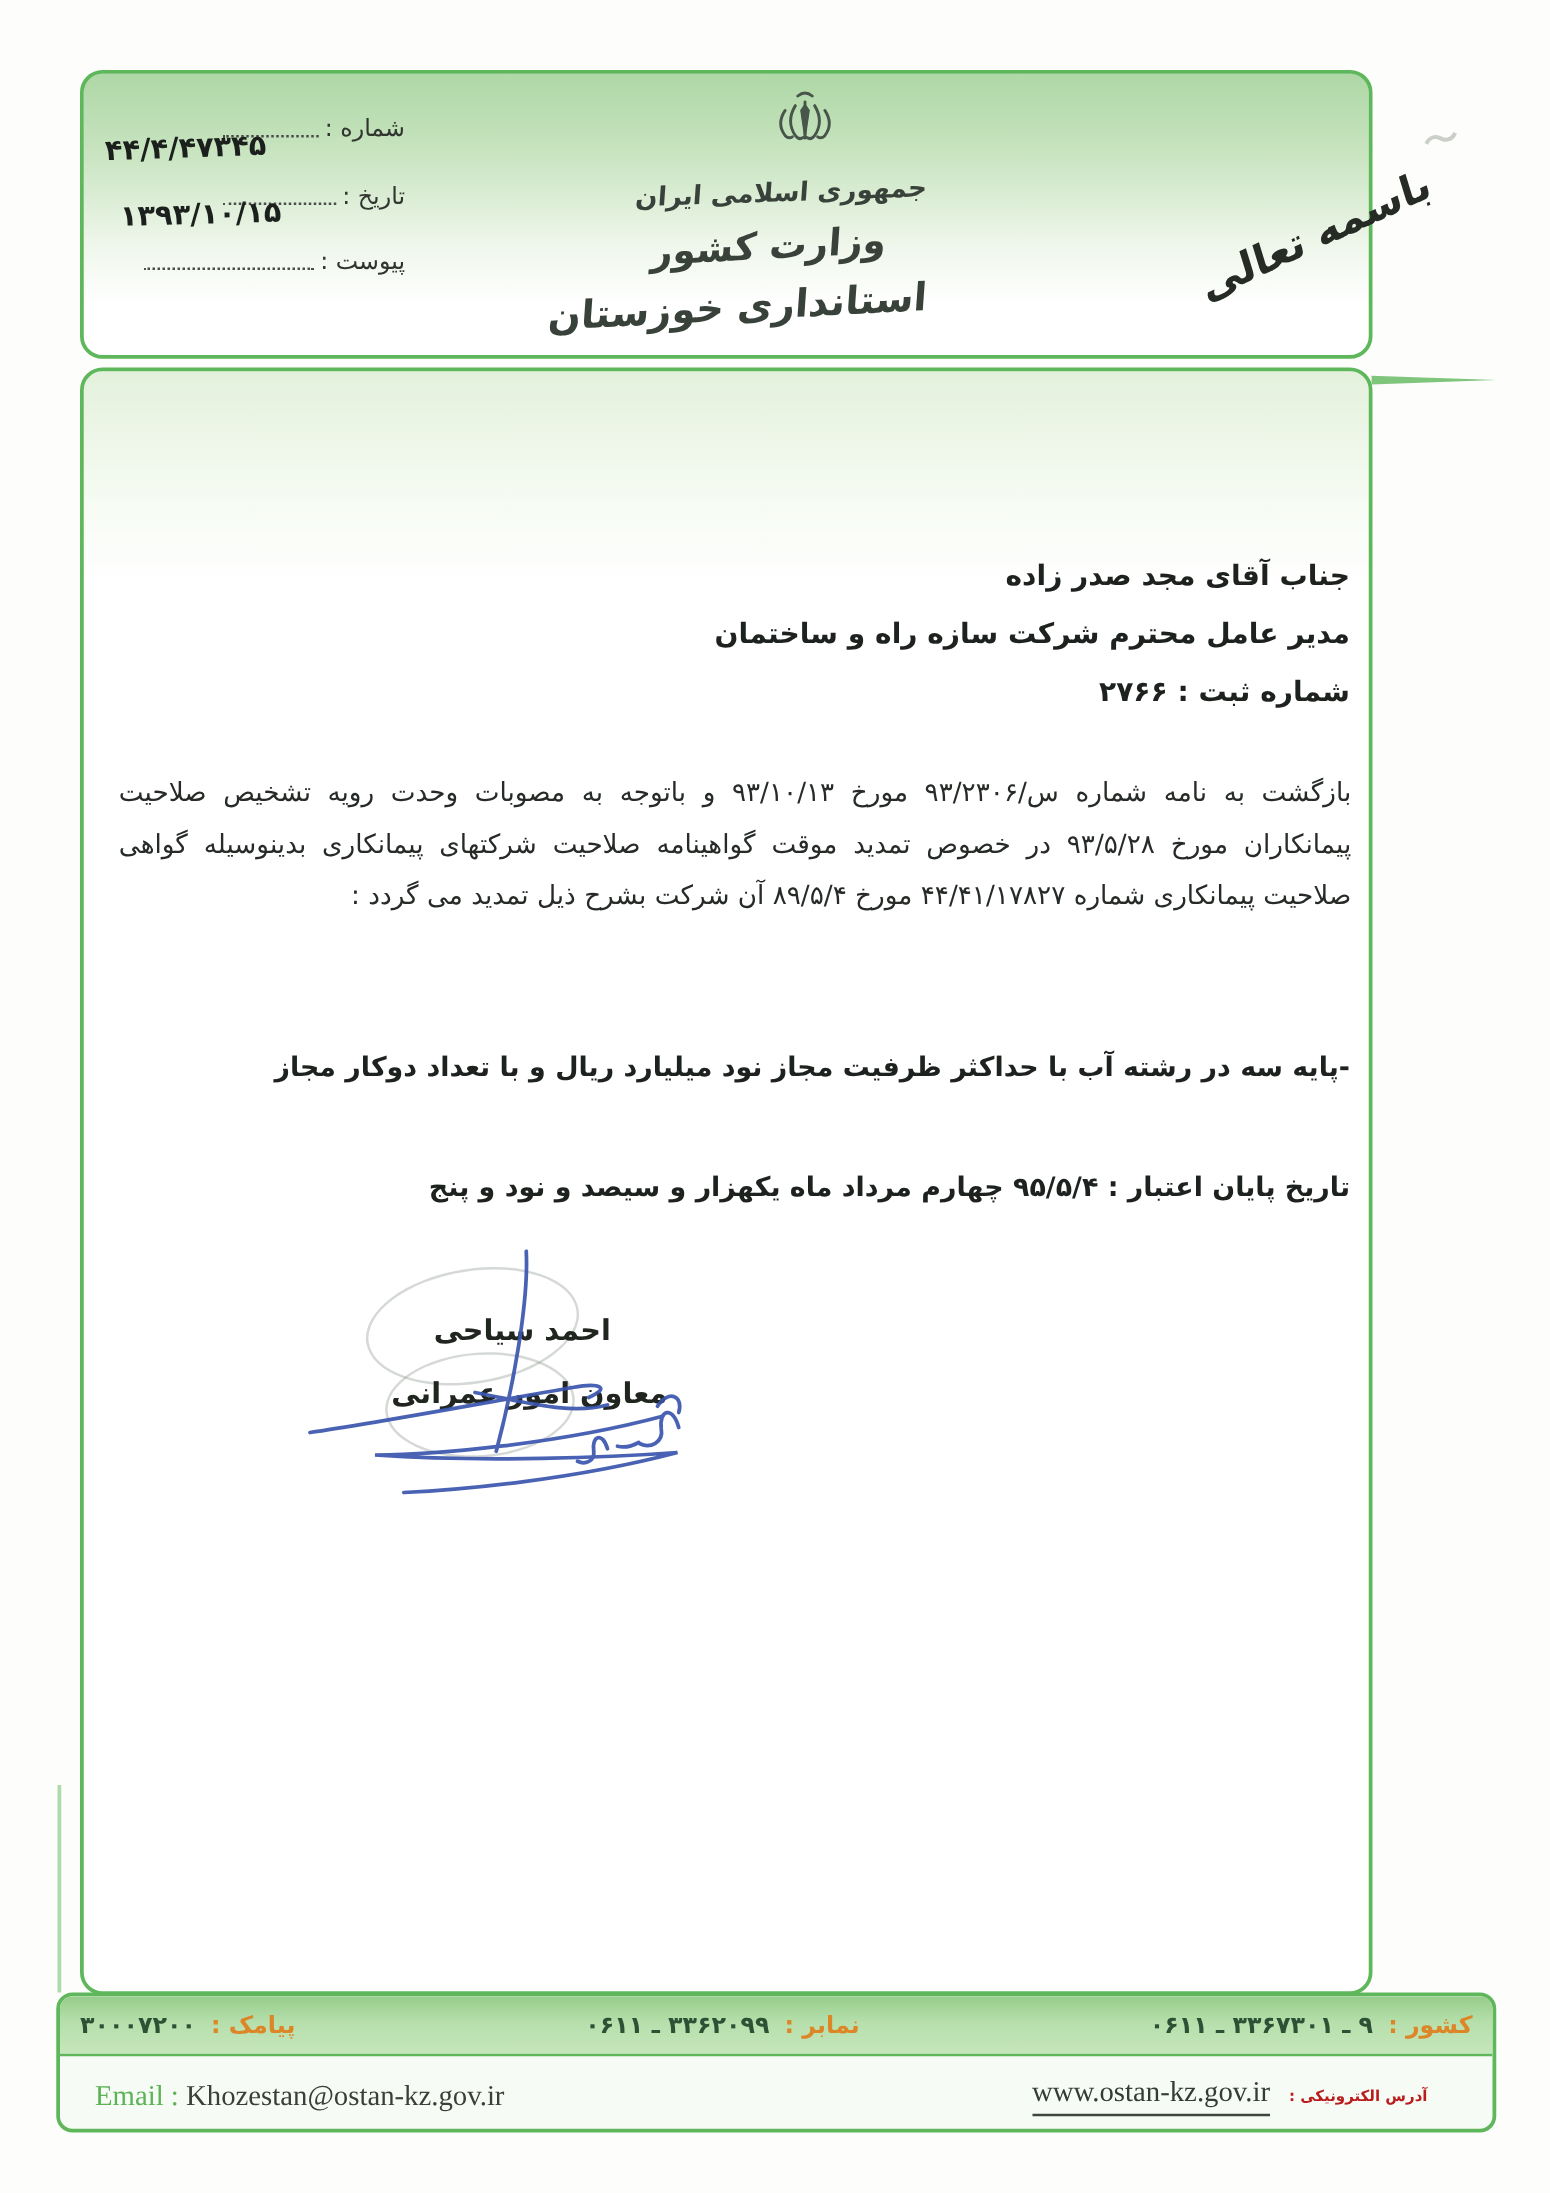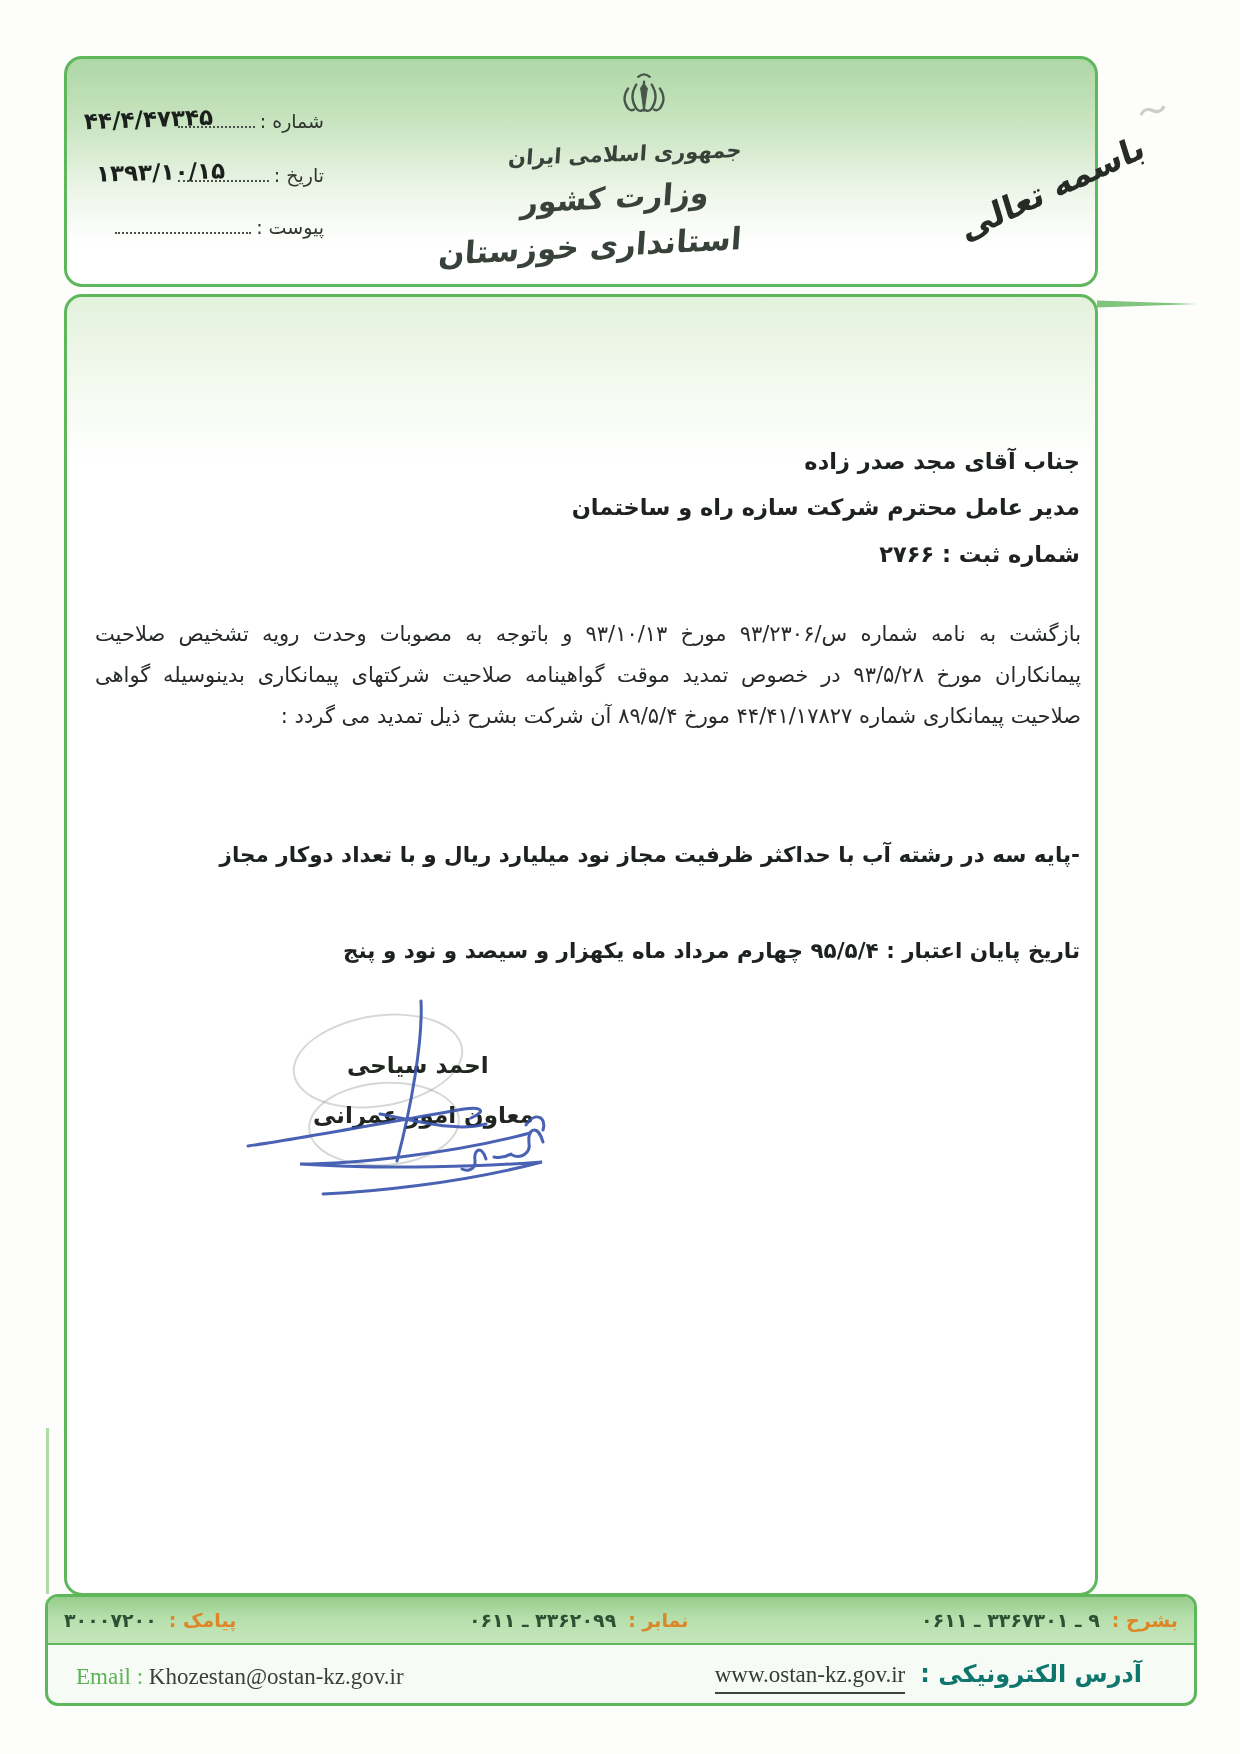--- a/index.html
+++ b/index.html
@@ -14,21 +14,21 @@
   #header-box { left:64px; top:56px; width:1034px; height:231px;
     background:linear-gradient(180deg,#aed7a6 0%,#c8e4c0 28%,#eef6ea 60%,#ffffff 82%); }
   #body-box { left:64px; top:294px; width:1034px; height:1302px;
     background:linear-gradient(180deg,#e3f1dc 0%,#f4faf0 7%,#ffffff 13%); }
   #footer-box { left:45px; top:1594px; width:1152px; height:112px; border-radius:13px;
     background:#f7fbf5; overflow:hidden; }
 
   
   .ref-row { position:absolute; display:flex; direction:rtl; align-items:flex-end; gap:5px;
     font-size:19px; color:#30352f; }
-  .ref-label { white-space:nowrap;margin-top:18px; }
+  .ref-label { white-space:nowrap; }
   .ref-dots { flex:1; border-bottom:2px dotted #4a4f4a; margin-bottom:4px; height:14px; }
   .ref-value { position:absolute; font-weight:700; font-size:23px; color:#1b201c;
     letter-spacing:1px; direction:rtl; white-space:nowrap; }
 
   
   .hc { position:absolute; direction:rtl; text-align:center; color:#39423a; font-weight:700;
     white-space:nowrap; }
   #republic { left:455px; top:142px; width:340px; font-size:21px; transform:rotate(-2deg) skewX(-6deg); }
   #ministry { left:445px; top:180px; width:340px; font-size:30px; transform:rotate(-3deg) skewX(-7deg); }
   #governorate { left:420px; top:228px; width:340px; font-size:31px; transform:rotate(-3deg) skewX(-7deg); }
@@ -60,21 +60,21 @@
     border-bottom:2px solid #5fb75c;
     display:flex; direction:rtl; align-items:center; justify-content:space-between;
     padding:0 16px; font-size:19px; white-space:nowrap; }
   .f-seg { direction:rtl; }
   .f-label { color:#dd8628; font-weight:700; margin-left:6px; }
   .f-value { color:#2c5134; font-weight:600; }
   #footer-row2 { position:absolute; left:0; top:50px; width:100%; height:60px;
     display:flex; direction:rtl; align-items:center; justify-content:space-between;
     padding:0 52px 0 28px; }
   #web-seg { direction:rtl; white-space:nowrap; }
-  #web-label { color:#0f766e; font-weight:700; font-size:24px; margin-left:10px; }
+  #web-label { color:#b91c1c; font-weight:700; font-size:12px; margin-left:10px; }
   #web-value { direction:ltr; display:inline-block; font-family:"Liberation Serif", serif;
     font-size:23px; color:#333c36; border-bottom:2px solid #3c453e; padding-bottom:4px; }
   #email-seg { direction:ltr; white-space:nowrap; font-family:"Liberation Serif", serif; font-size:23px; }
   #email-label { color:#5cb356; }
   #email-value { color:#3a4038; }
 
   
   #artifact-left-line { position:absolute; left:46px; top:1428px; width:3px; height:166px;
     background:#6fbf6a; opacity:.55; }
   #artifact-taper { position:absolute; left:1097px; top:299px; width:100px; height:10px;
@@ -151,21 +151,21 @@
       <path d="M256 166 c -4 -14 -13 -10 -11 2 c 1 8 -7 11 -13 8"></path>
       <path d="M281 161 q -9 5 -17 3"></path>
       <path d="M313 149 c -5 -18 -16 -14 -14 1 c 2 11 -9 16 -17 12"></path>
       <path d="M296 132 c 9 -14 21 -8 17 5"></path>
     </g>
   </svg>
 
   <div id="footer-box" class="gbox">
     <div id="footer-row1">
       <span class="f-seg">
-        <span class="f-label">بشرح :</span>
+        <span class="f-label">کشور :</span>
         <span class="f-value">۹ ـ ۳۳۶۷۳۰۱ ـ ۰۶۱۱</span>
       </span>
       <span class="f-seg">
         <span class="f-label">نمابر :</span>
         <span class="f-value">۳۳۶۲۰۹۹ ـ ۰۶۱۱</span>
       </span>
       <span class="f-seg">
         <span class="f-label">پیامک :</span>
         <span class="f-value">۳۰۰۰۷۲۰۰</span>
       </span>

